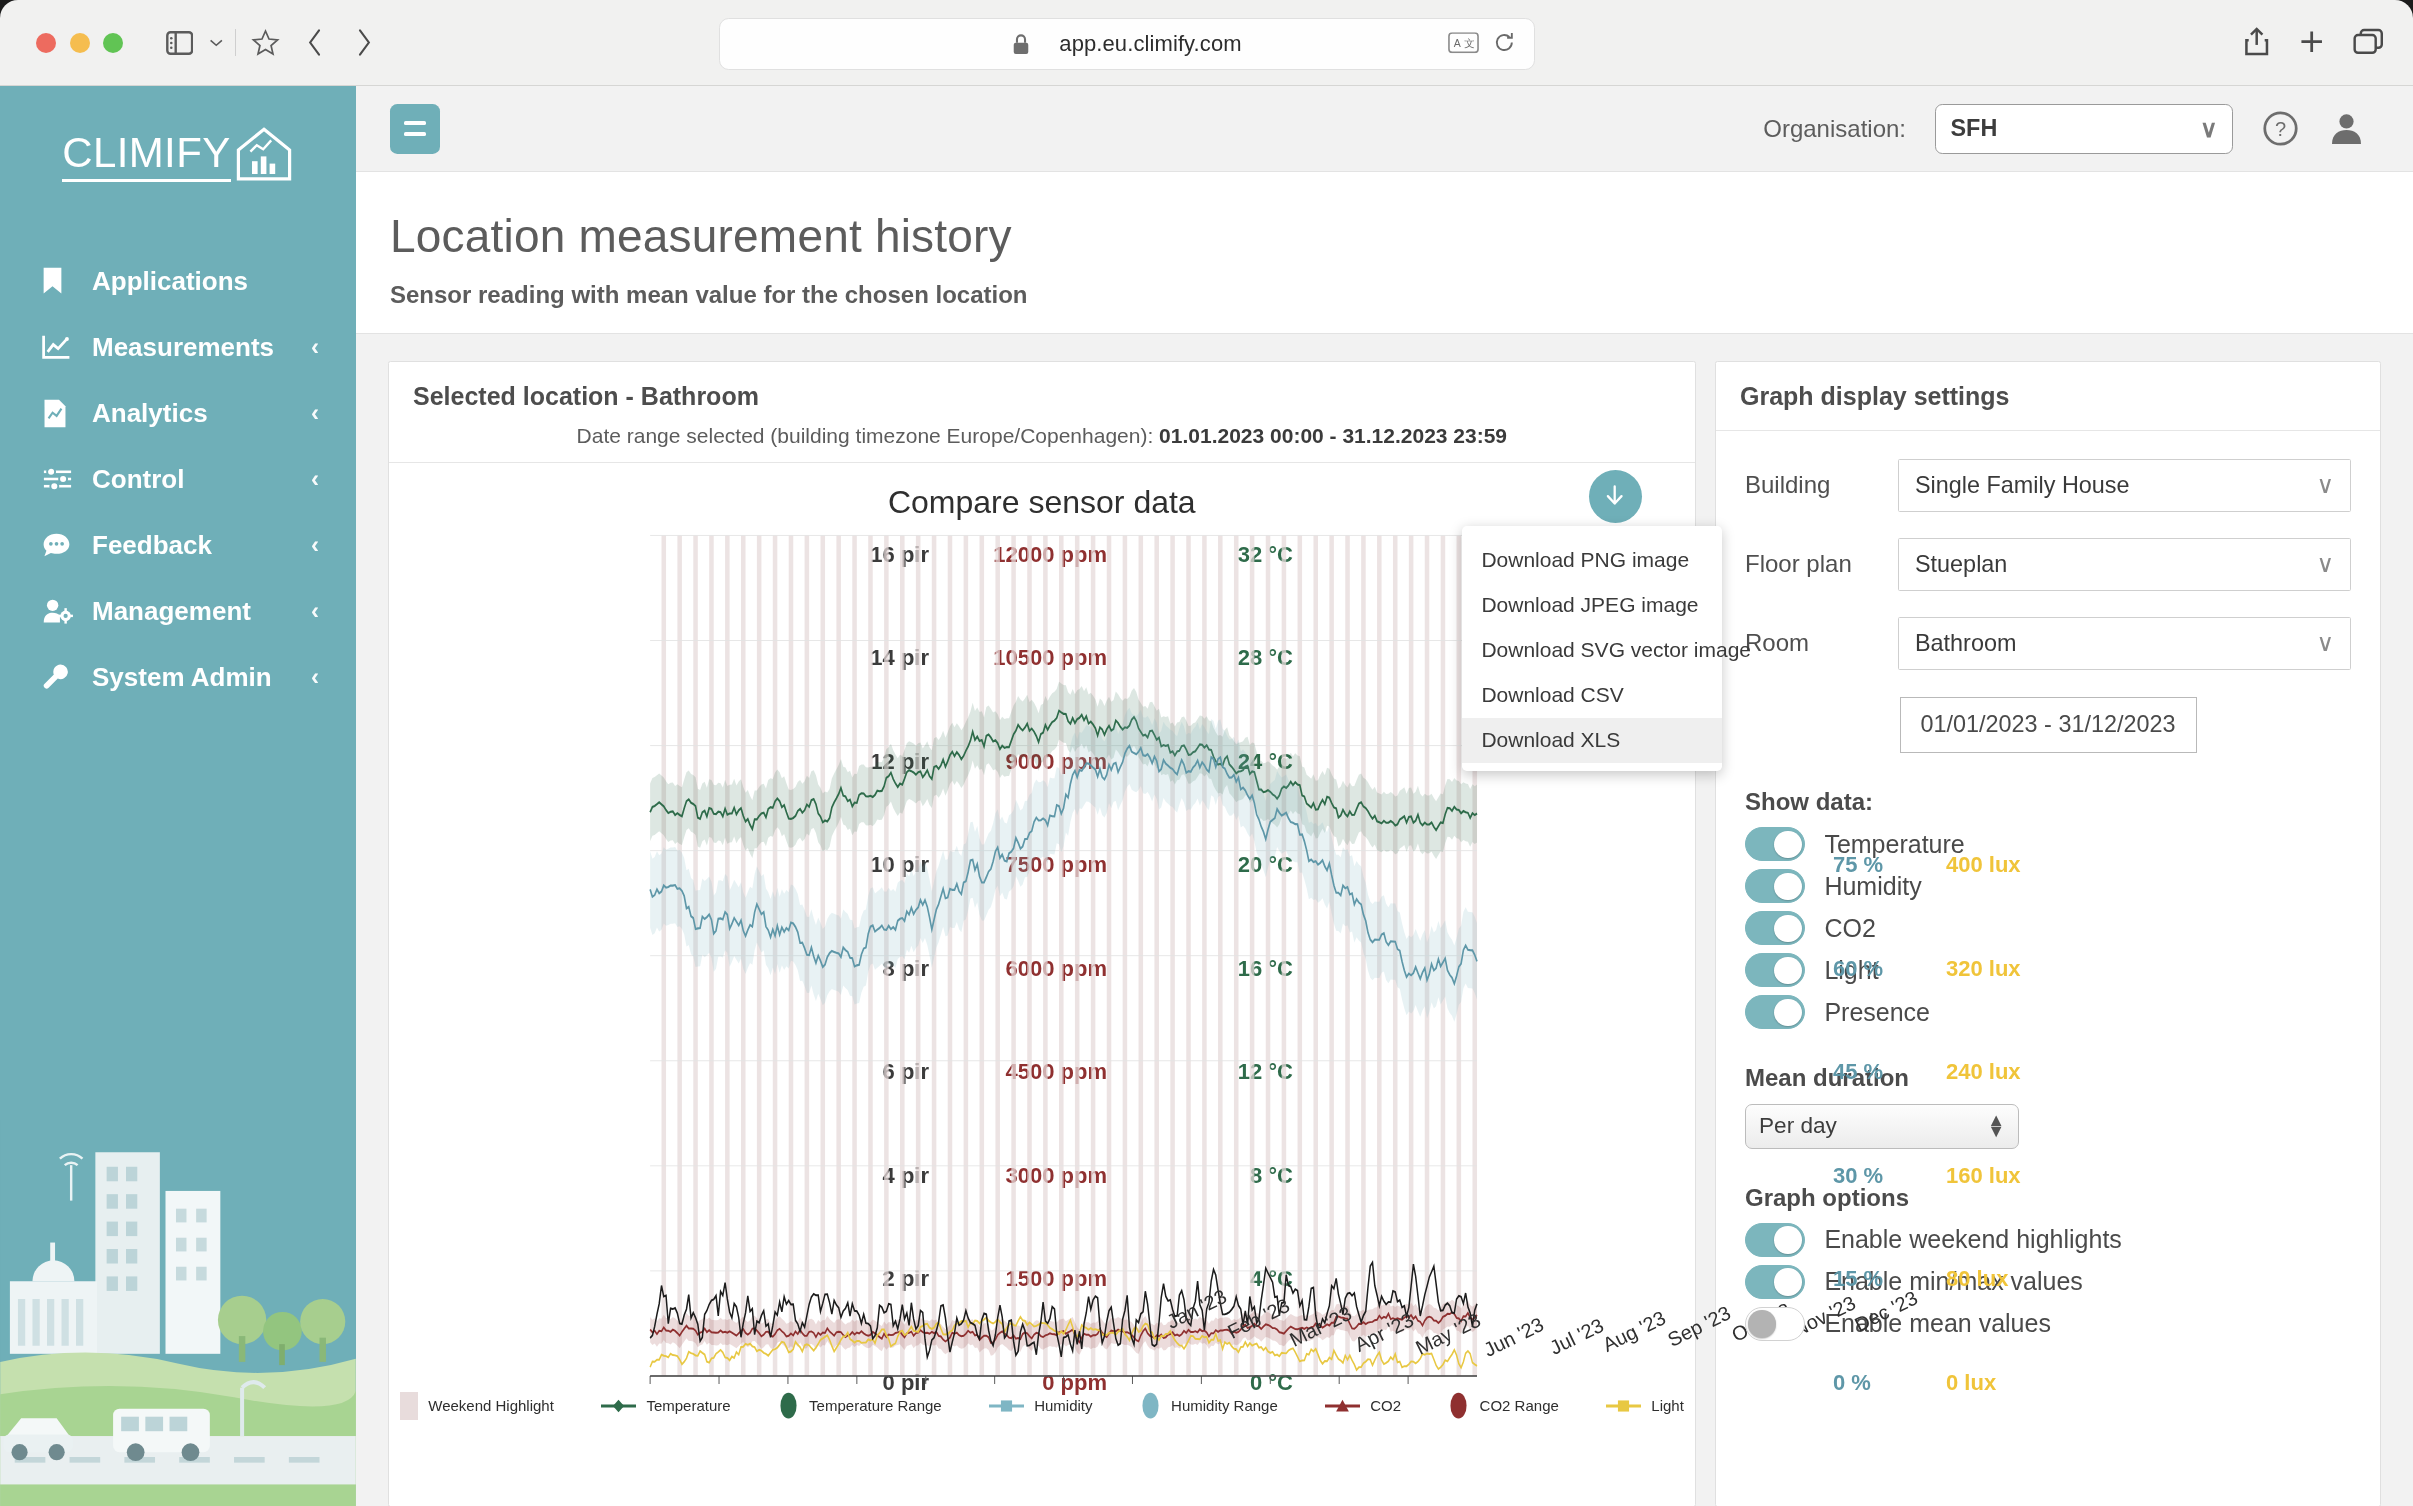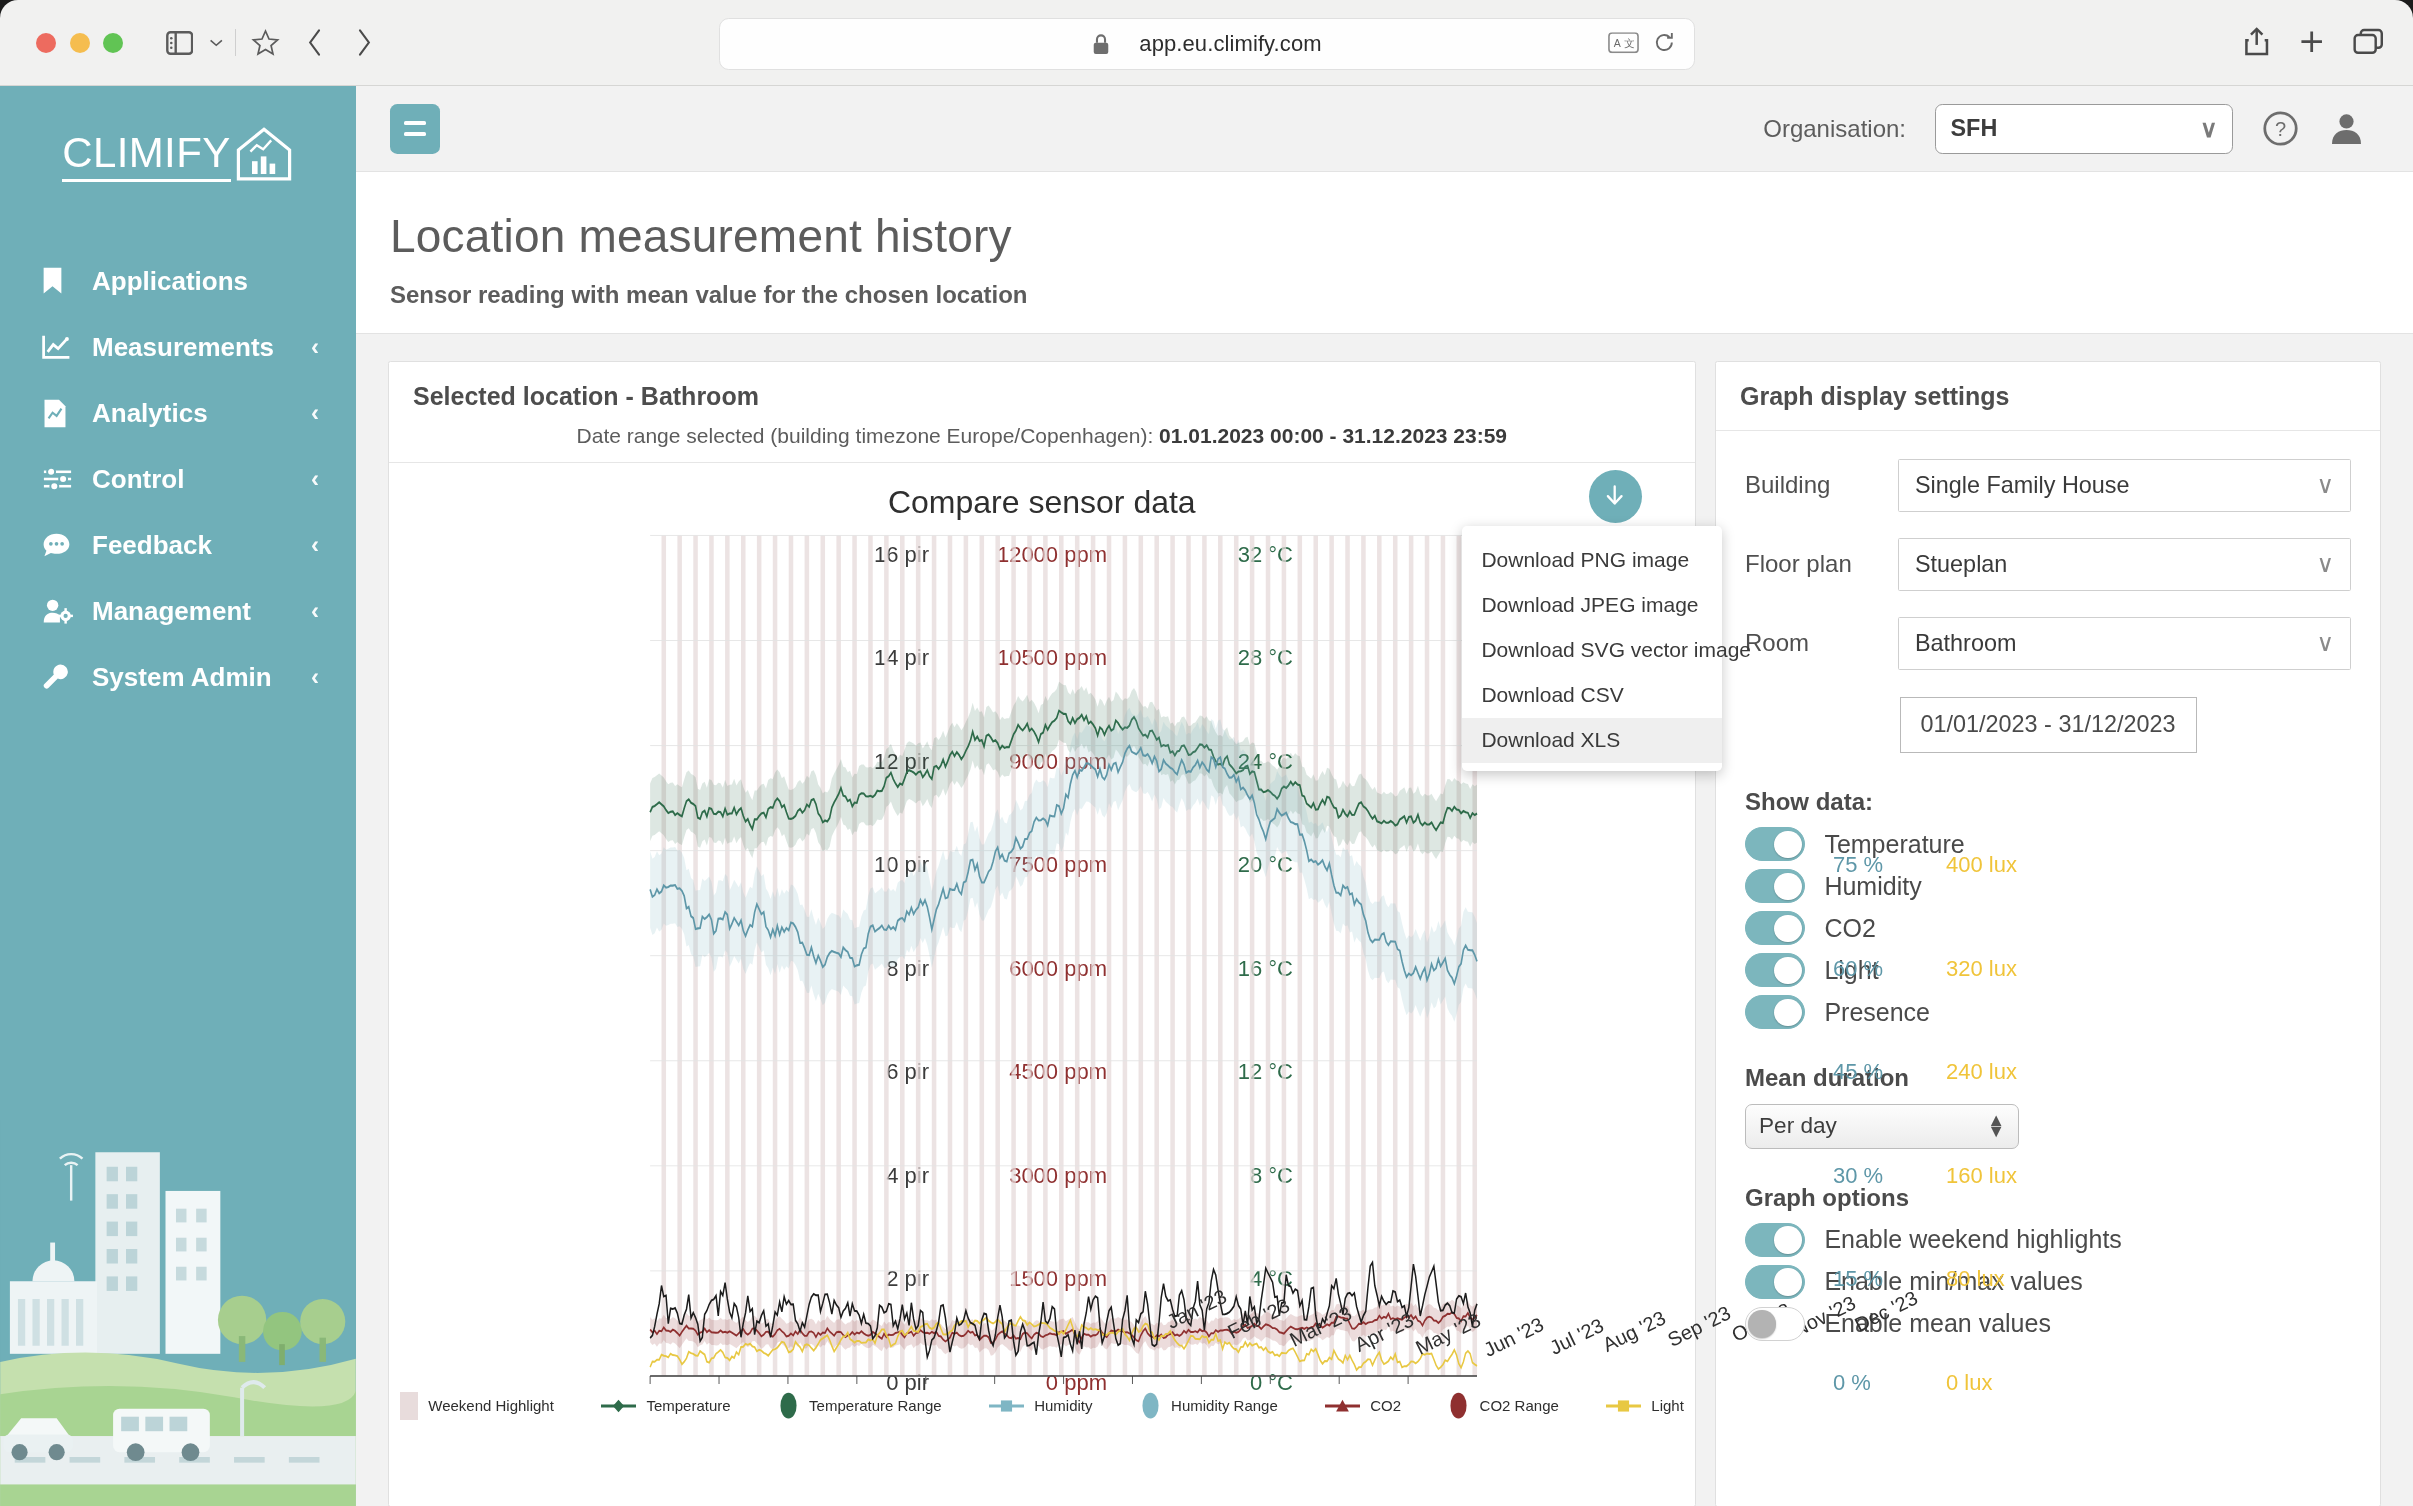--- a/index.html
+++ b/index.html
@@ -26,21 +26,21 @@
   .dot.y { background:#f5bd4f; }
   .dot.g { background:#61c454; }
 
   .chrome-icons { display:flex; align-items:center; gap:4.8px; margin-left:34px; }
   .cicon { width:44px; height:44px; display:flex; align-items:center; justify-content:center;
            color:#5b5b5b; }
   .cicon svg { display:block; }
   .divider-v { width:0.8px; height:27.4px; background:#cfcfcf; margin:0 3.2px; }
 
   .urlbar {
-    position:absolute; left:719px; top:18px; width:976px; height:52px;
+    position:absolute; left:719px; top:18px; width:816px; height:52px;
     background:#fefefe; border:0.8px solid #e0e0e0; border-radius:9.7px;
     display:flex; align-items:center; justify-content:center; gap:29px;
   }
   .urlbar .lock { color:#6e6e6e; display:flex; align-items:center; }
   .urltext { font-size:22px; color:#2d2d2d; letter-spacing:0.1px; }
   .url-right { position:absolute; right:18px; top:50%; transform:translateY(-50%);
                display:flex; align-items:center; gap:14.5px; color:#6a6a6a; }
   .chrome-right { position:absolute; right:29px; top:0; height:86px;
                   display:flex; align-items:center; gap:27.4px; color:#4a4a4a; }
 
@@ -134,21 +134,21 @@
   .dl-menu {
     position:absolute; right:-27.4px; top:63px; width:260px;
     background:#fff; border-radius:4.8px; z-index:7;
     box-shadow:0 3.2px 13px rgba(0,0,0,.22); padding:11.3px 0 8px 0;
   }
   .dl-item { font-size:21px; color:#3a3a3a; padding:10.5px 19.4px; cursor:pointer; white-space:nowrap; }
   .dl-item.sel { background:#efefef; }
 
   .plot-area { position:relative; width:100%; height:855px; }
 
-  .ylabels { position:absolute; top:0; font-size:22px; font-weight:normal; text-align:right; }
+  .ylabels { position:absolute; top:0; font-size:22px; font-weight:bold; text-align:right; }
   .ylabels .t { position:absolute; right:0; transform:translateY(-50%); white-space:nowrap; }
   .ax-pir   { left:411px; width:129px; color:#3b3b3b; }
   .ax-co2   { left:484px; width:234px; color:#8f3030; }
   .ax-temp  { left:670px; width:234px; color:#2e6b4a; }
   .ax-hum   { left:1444px; width:113px; color:#5e97a8; }
   .ax-lux   { left:1557px; width:129px; color:#f0c43a; }
 
   .svgwrap { position:absolute; left:0; top:0; width:100%; height:100%; }
 
   .xlabels { position:absolute; bottom:-1.6px; left:0; width:100%; height:97px; }

